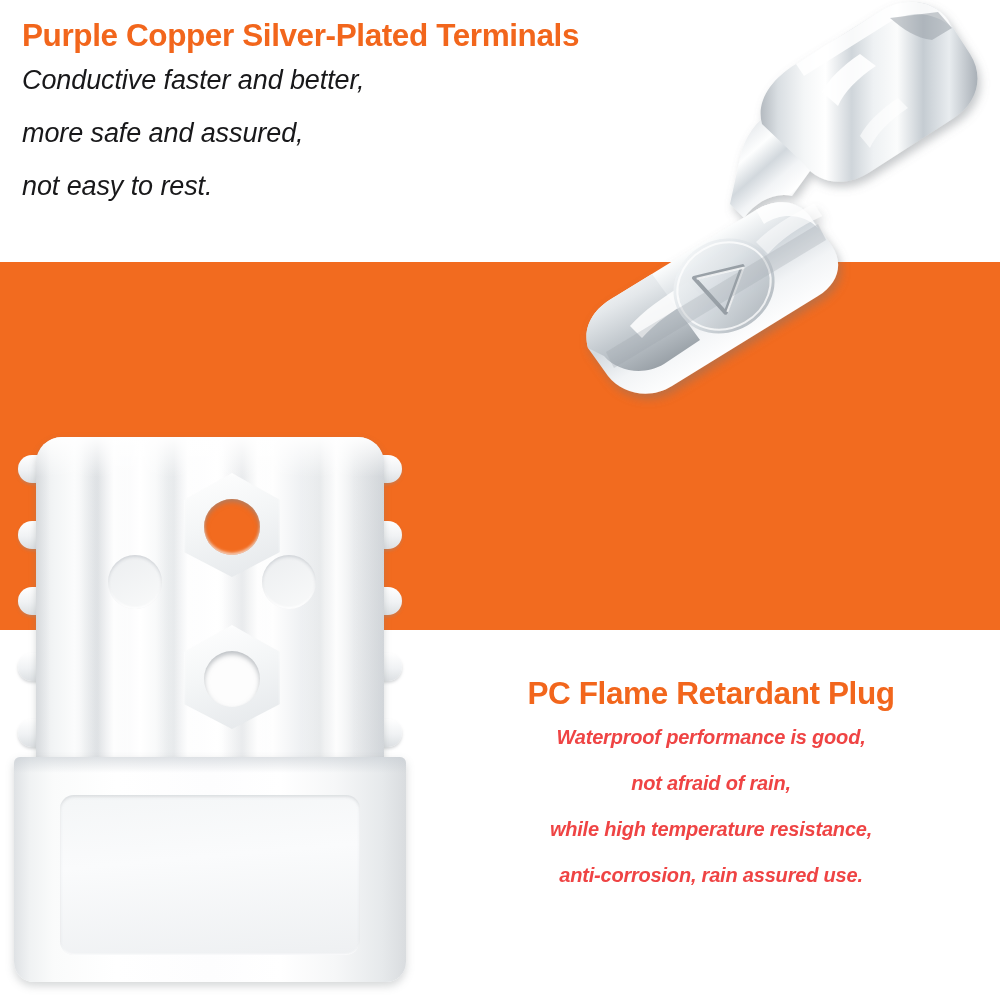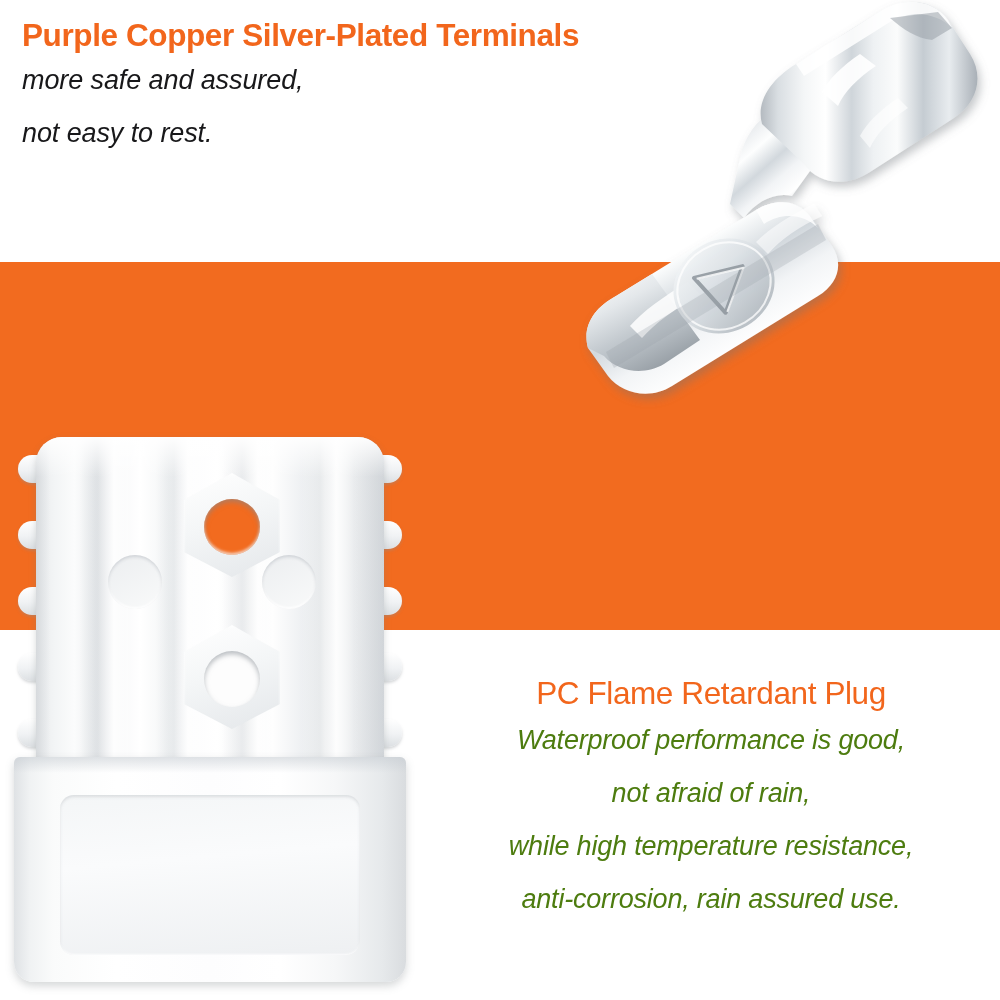--- a/index.html
+++ b/index.html
@@ -27,28 +27,29 @@
   .tl-lines{margin-top:14px;}
   .tl-lines .ln{
     font-size:27px;font-style:italic;color:#18181a;
     line-height:1.0;margin-bottom:26px;white-space:nowrap;
     letter-spacing:-0.1px;
   }
 
   
   .br-block{position:absolute;left:430px;top:676px;width:562px;text-align:center;}
   .head-2{
-    font-size:31.5px;font-weight:normal;color:#F2661C;
+    font-size:31.5px;font-weight:bold;color:#F2661C;
     letter-spacing:-0.4px;line-height:1.1;white-space:nowrap;
   }
   .br-lines{margin-top:16px;}
   .br-lines .ln{
-    font-size:27px;font-style:italic;color:#4d7c0f;
+    font-size:20px;font-style:italic;color:#ef4444;
     line-height:1.0;margin-bottom:26px;white-space:nowrap;
     letter-spacing:-0.2px;
+    font-weight:bold;
   }
 
   
   .terminal{
     position:absolute;left:560px;top:-4px;width:440px;height:430px;
     pointer-events:none;
   }
 
   
   .plug{
@@ -265,20 +266,21 @@
 
     <div class="plug-skirt">
       <div class="skirt-top-edge"></div>
       <div class="skirt-panel"></div>
     </div>
   </div>
 
   <div class="tl-block">
     <div class="head-1">Purple Copper Silver-Plated Terminals</div>
     <div class="tl-lines">
+      <div class="ln">Conductive faster and better,</div>
       <div class="ln">more safe and assured,</div>
       <div class="ln">not easy to rest.</div>
     </div>
   </div>
 
   <div class="br-block">
     <div class="head-2">PC Flame Retardant Plug</div>
     <div class="br-lines">
       <div class="ln">Waterproof performance is good,</div>
       <div class="ln">not afraid of rain,</div>

